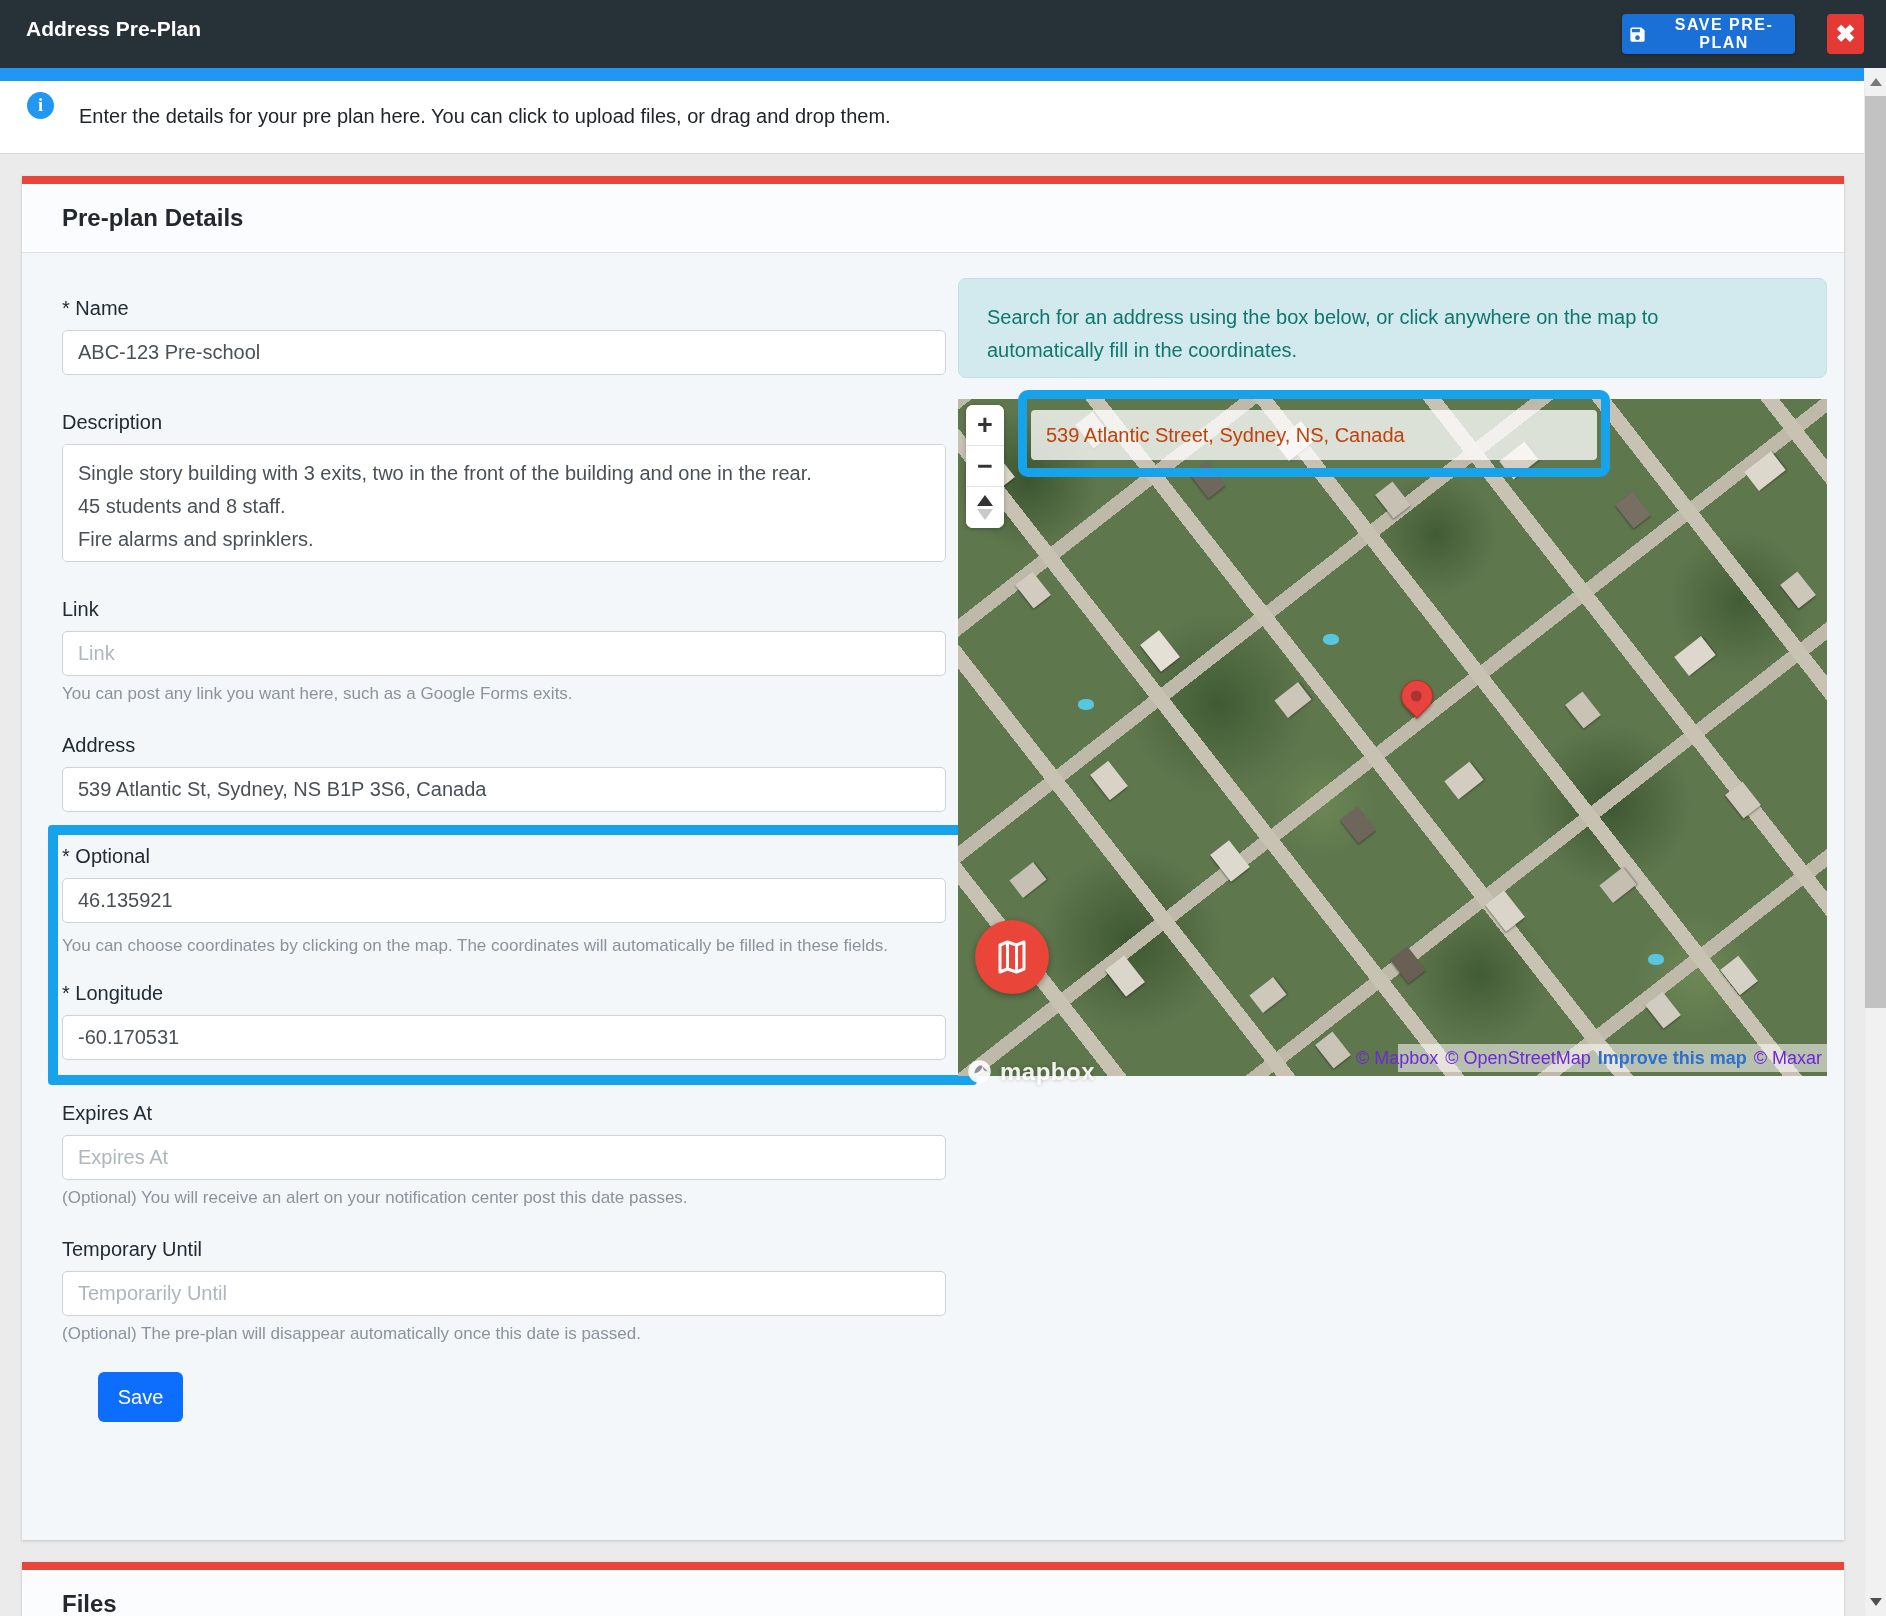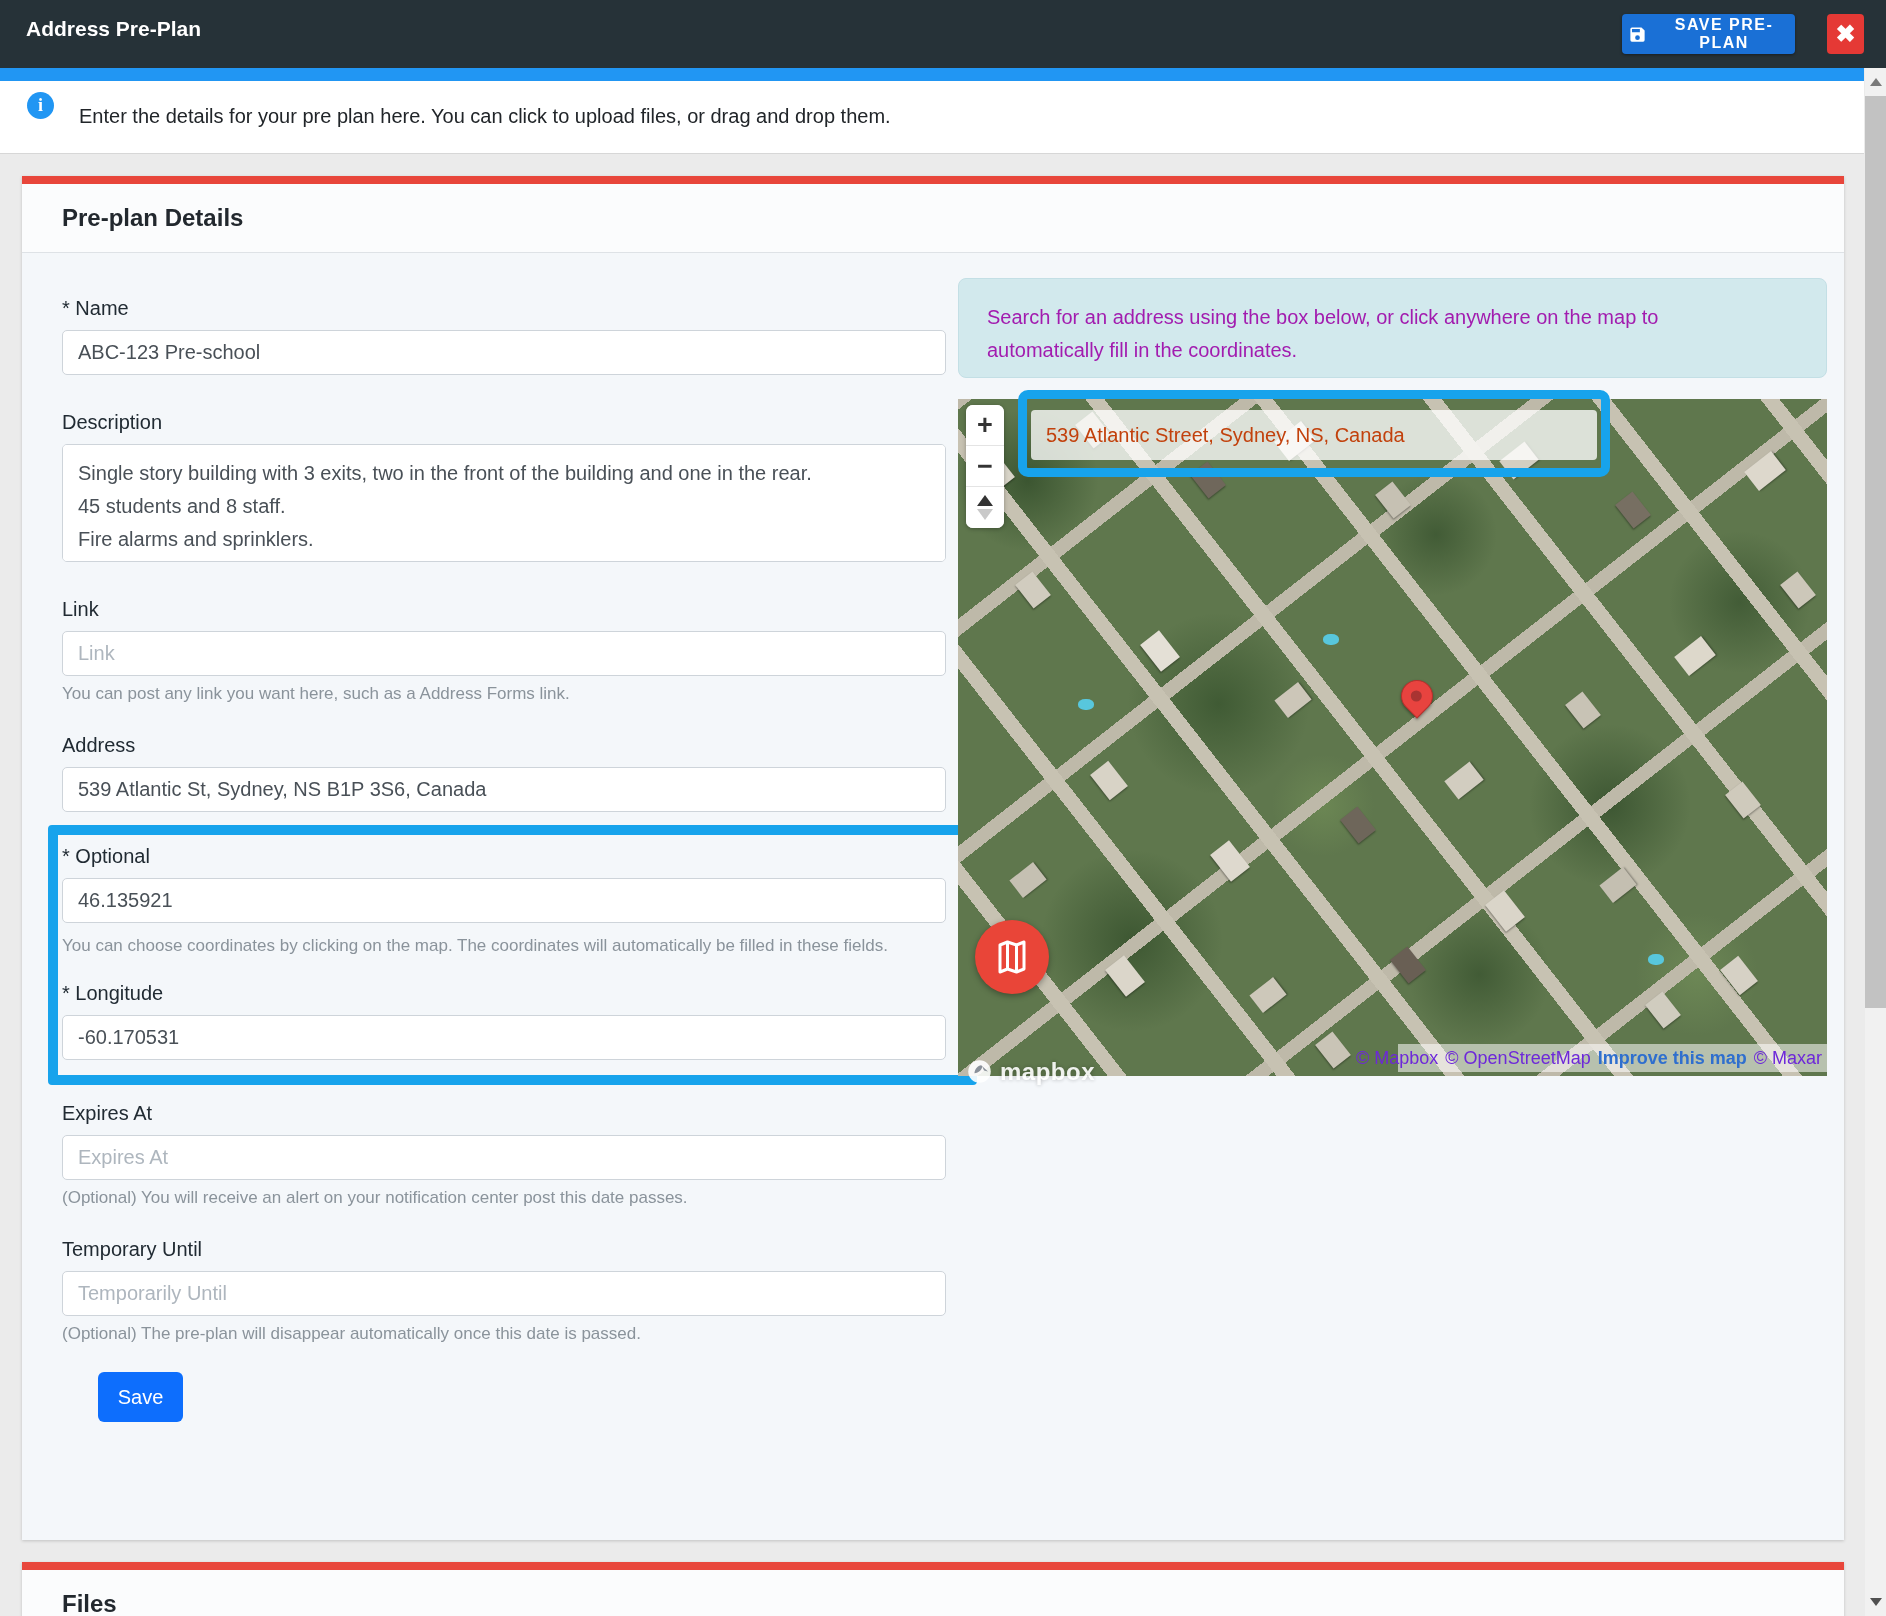--- a/index.html
+++ b/index.html
@@ -37,21 +37,21 @@
   textarea.inp{height:118px;padding:12px 15px;line-height:33px;resize:none;}
   .help{font-size:17px;line-height:21px;color:#8a939b;margin-top:7px;}
   .mb34{margin-bottom:34px;} .mb28{margin-bottom:28px;}
   .hl-coords{border:10px solid #17a3ec;border-radius:4px;margin:13px -31px 0 -14px;padding:8px 21px 15px 4px;}
   .hl-coords .help{margin-top:12px;margin-bottom:24px;}
   .btn-save{margin-top:28px;width:85px;height:50px;border:none;border-radius:6px;background:#0d6efd;color:#fff;
         font-size:20px;font-family:inherit;cursor:pointer;margin-left:36px;}
   .expires-grp{margin-top:15px;}
   
   .teal{position:absolute;left:958px;top:278px;width:869px;height:100px;box-sizing:border-box;background:#d2e9ed;
-        border:1px solid #c3dfe5;border-radius:8px;padding:22px 80px 22px 28px;font-size:20px;line-height:33px;color:#a21caf;}
+        border:1px solid #c3dfe5;border-radius:8px;padding:22px 80px 22px 28px;font-size:20px;line-height:33px;color:#0f766e;}
   .map{position:absolute;left:958px;top:399px;width:869px;height:677px;overflow:hidden;background-color:#5f774d;cursor:crosshair;
     background-image:
       repeating-linear-gradient(52deg, transparent 0 118px, #c7c2b2 118px 133px),
       repeating-linear-gradient(-38deg, transparent 0 165px, #beb9a9 165px 179px),
       radial-gradient(circle 70px at 8% 12%, rgba(30,58,26,.55), transparent 71px),
       radial-gradient(circle 90px at 30% 45%, rgba(33,63,28,.5), transparent 91px),
       radial-gradient(circle 60px at 55% 20%, rgba(30,58,26,.45), transparent 61px),
       radial-gradient(circle 80px at 75% 60%, rgba(28,55,25,.5), transparent 81px),
       radial-gradient(circle 70px at 90% 30%, rgba(32,60,28,.45), transparent 71px),
       radial-gradient(circle 90px at 20% 80%, rgba(28,56,24,.5), transparent 91px),
@@ -125,21 +125,21 @@
       <label class="lbl">* Name</label>
       <input class="inp mb34" value="ABC-123 Pre-school" style="">
 
       <label class="lbl">Description</label>
       <textarea class="inp mb34" style="">Single story building with 3 exits, two in the front of the building and one in the rear.
 45 students and 8 staff.
 Fire alarms and sprinklers.</textarea>
 
       <label class="lbl">Link</label>
       <input class="inp" placeholder="Link" style="">
-      <div class="help mb28">You can post any link you want here, such as a Address Forms link.</div>
+      <div class="help mb28">You can post any link you want here, such as a Google Forms exits.</div>
 
       <label class="lbl">Address</label>
       <input class="inp" value="539 Atlantic St, Sydney, NS B1P 3S6, Canada" style="">
 
       <div class="hl-coords">
         <label class="lbl">* Optional</label>
         <input class="inp" value="46.135921" style="">
         <div class="help">You can choose coordinates by clicking on the map. The coordinates will automatically be filled in these fields.</div>
         <label class="lbl">* Longitude</label>
         <input class="inp" value="-60.170531" style="">

